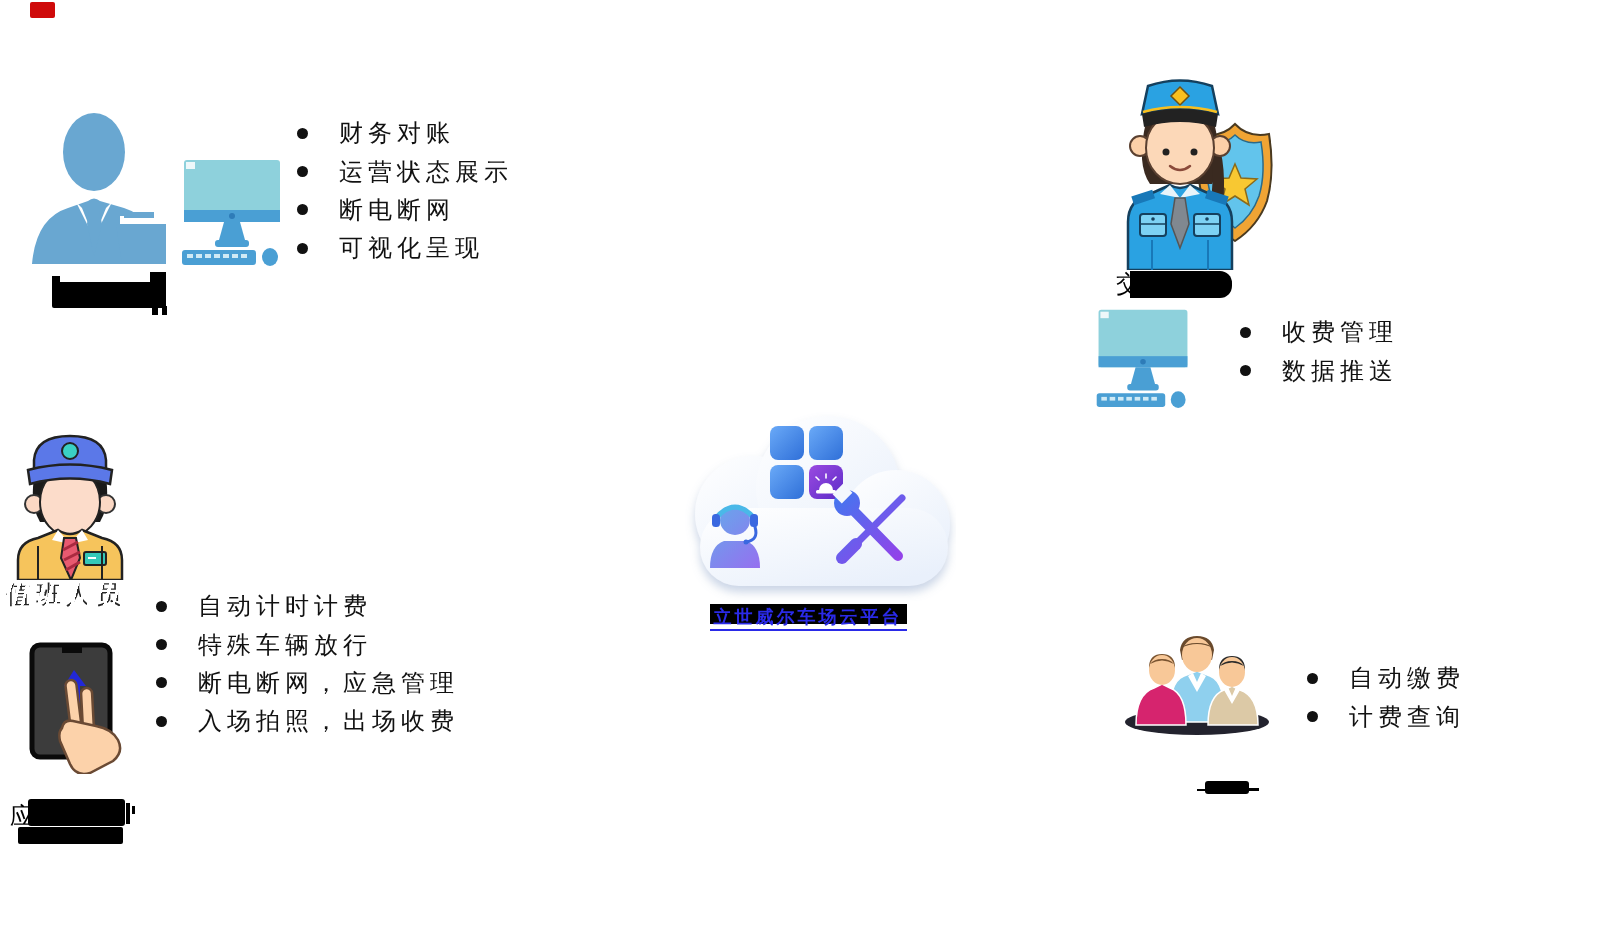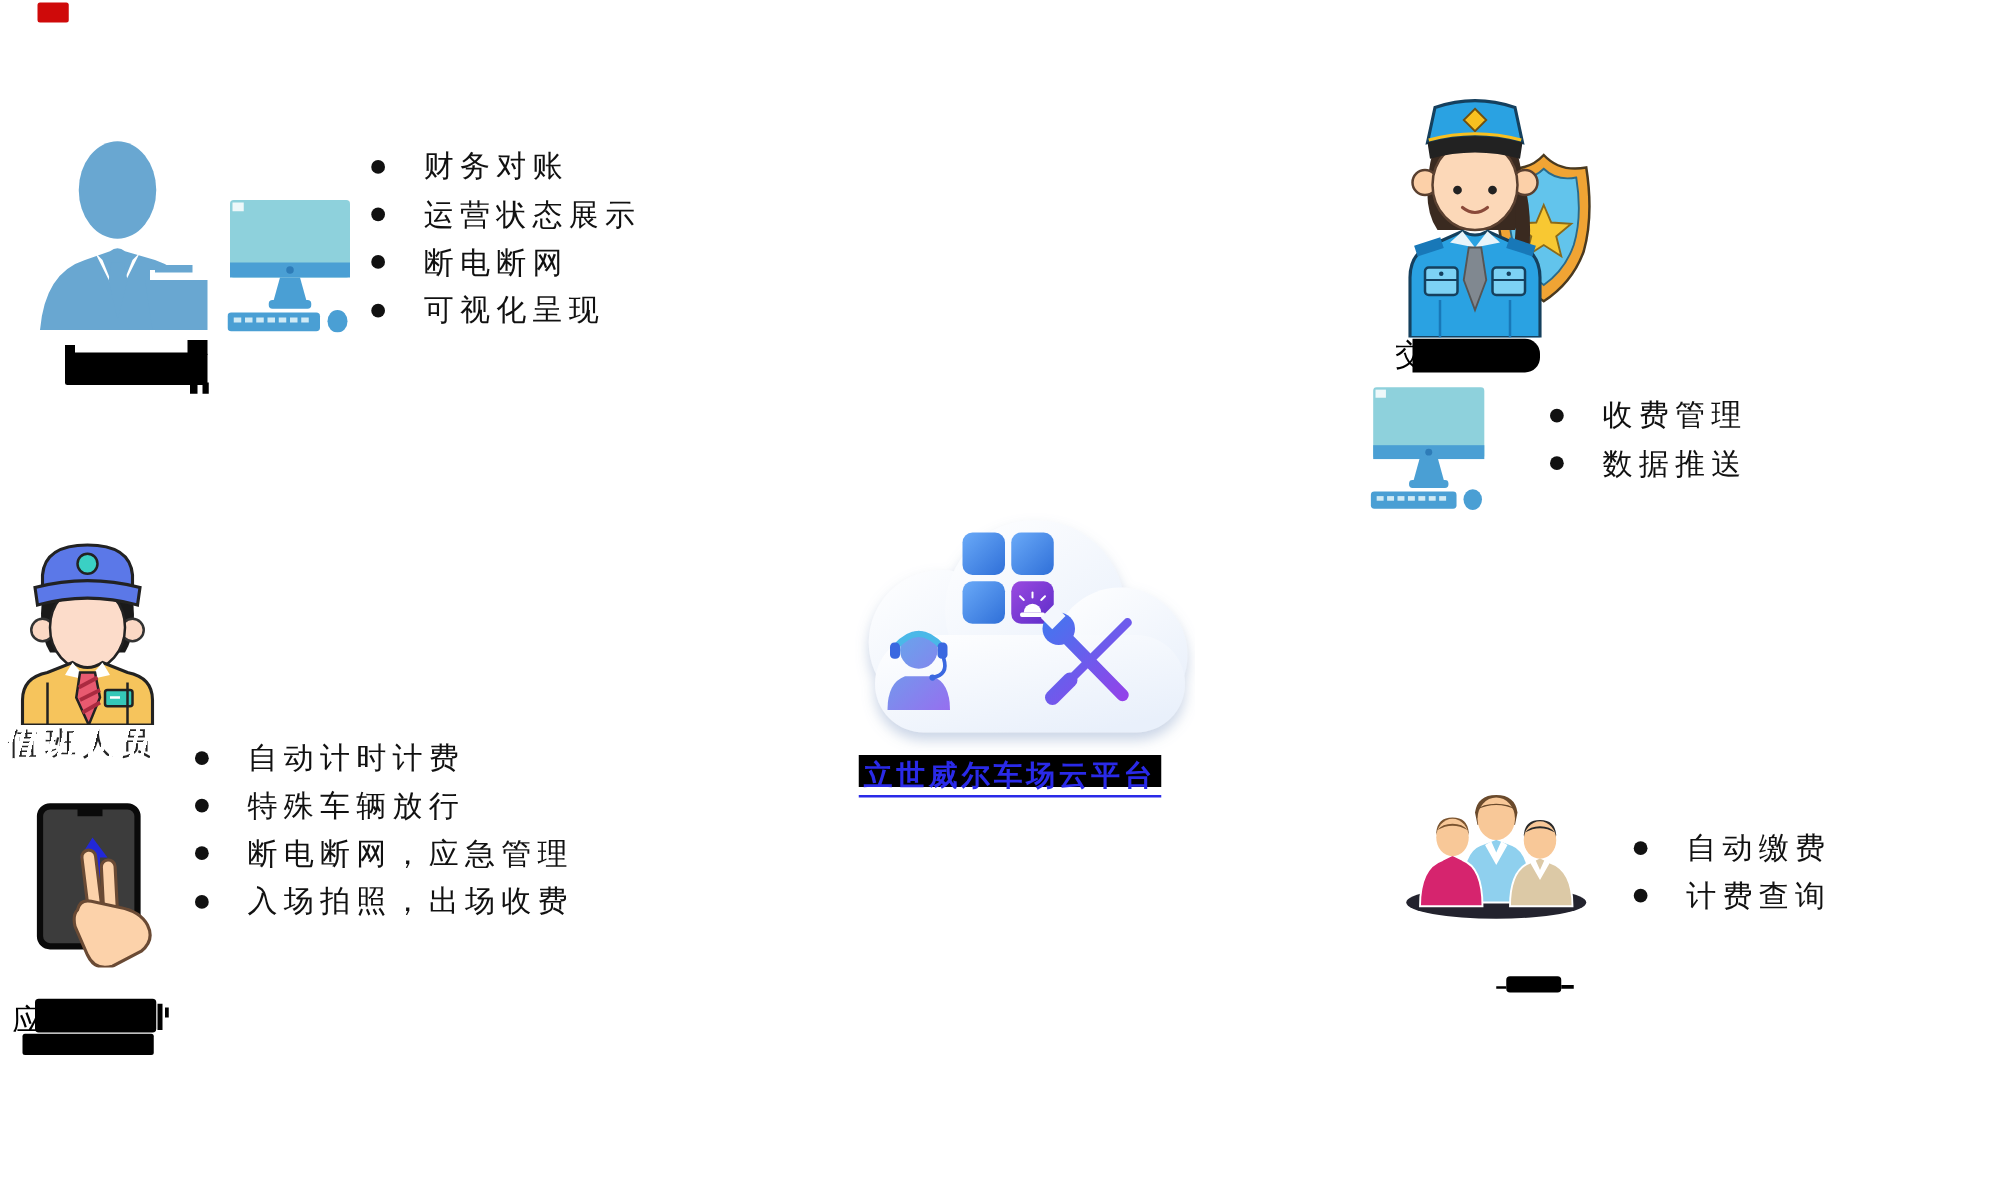--- a/index.html
+++ b/index.html
@@ -15,21 +15,21 @@
   .redact{position:absolute;background:#000;}
   
   .cnlabel{position:absolute;font-size:24px;color:#000;letter-spacing:4px;white-space:nowrap;}
   .faded{opacity:.85;
     -webkit-mask-image:repeating-linear-gradient(105deg,#000 0 5px,transparent 5px 8px);
     mask-image:repeating-linear-gradient(105deg,#000 0 5px,transparent 5px 8px);}
   
   .cloud-title{position:absolute;left:660px;top:604px;width:296px;text-align:center;}
   .cloud-title span{
     display:inline-block;
-    font-size:23px;font-weight:bold;letter-spacing:3px;
+    font-size:18px;font-weight:bold;letter-spacing:3px;
     color:#2a2ae8;
     background-image:linear-gradient(to bottom,#000 0%,#000 79%,rgba(0,0,0,0) 79%);
     border-bottom:2px solid #2a2ae8;
     padding:1px 4px 0 4px;
     cursor:pointer;}
   .red-marker{position:absolute;left:30px;top:2px;width:25px;height:16px;background:#cf0a0a;border-radius:2px;}
 </style>
 </head>
 <body>
 

